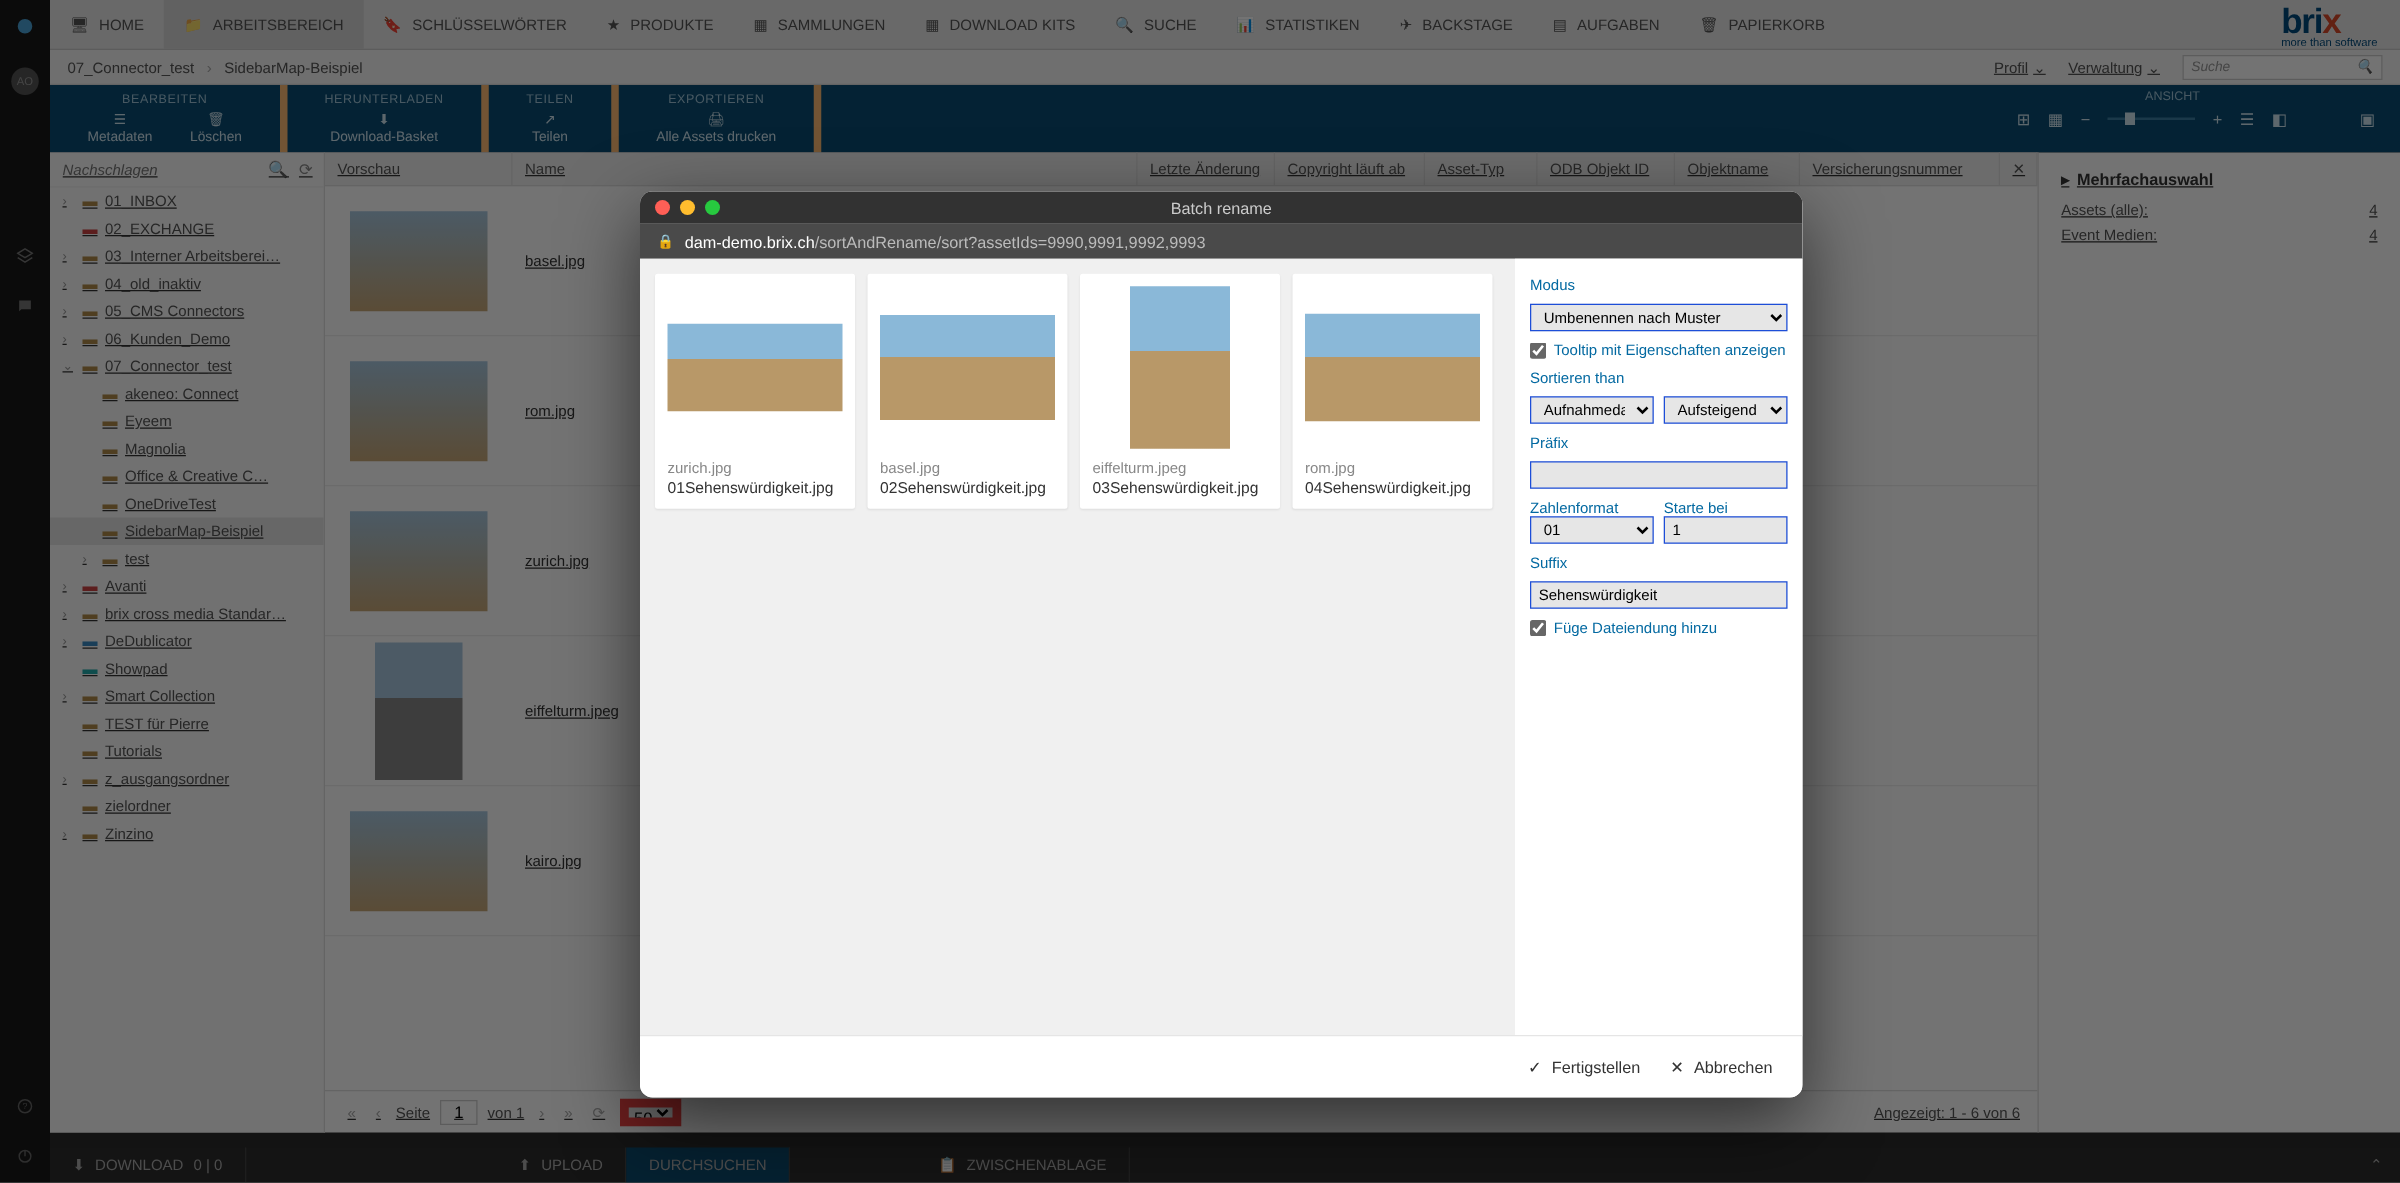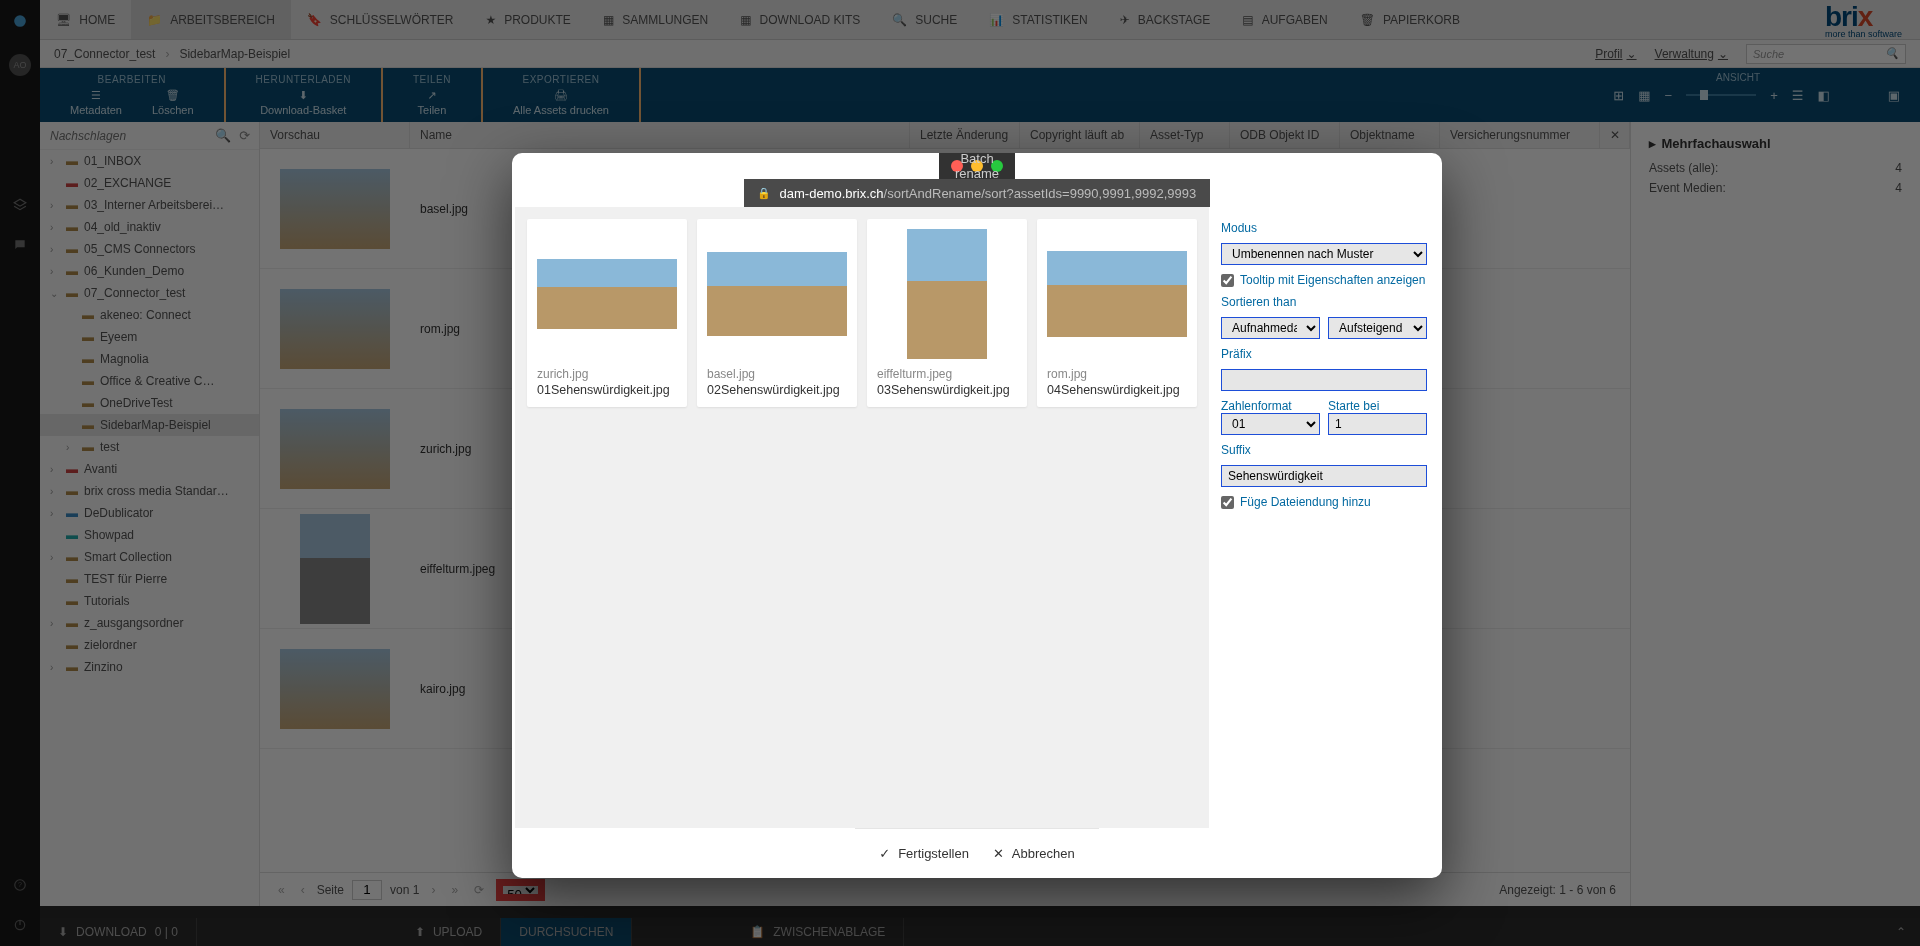--- a/index.html
+++ b/index.html
@@ -23,32 +23,32 @@
 
 
 .crumb-row { position: absolute; left: 40px; top: 40px; right: 0; height: 28px; background: #f5f5f5; display: flex; align-items: center; padding: 0 14px; font-size: 12px; color: #555; border-bottom: 1px solid #ddd; }
 .crumb-row .sep { margin: 0 10px; color: #aaa; }
 .crumb-row .right { margin-left: auto; display: flex; align-items: center; gap: 18px; }
 .crumb-row .dd { display: flex; align-items: center; gap: 4px; cursor: pointer; text-decoration: underline; }
 .crumb-row .search { width: 160px; height: 20px; background: #fff; border: 1px solid #ccc; display: flex; align-items: center; padding: 0 6px; font-style: italic; color: #999; font-size: 11px; }
 
 
 .bluebar { position: absolute; left: 40px; top: 68px; right: 0; height: 54px; background: #0a4d73; display: flex; align-items: stretch; color: #cfe4f0; }
-.bluebar .group { padding: 6px 30px; border-right: 2px solid #fdba74; text-align: center; }
+.bluebar .group { padding: 6px 30px; border-right: 6px solid #fdba74; text-align: center; }
 .bluebar .group .gtitle { font-size: 10px; letter-spacing: 0.5px; color: #9fc4d9; }
 .bluebar .group .gitems { display: flex; gap: 30px; justify-content: center; margin-top: 4px; }
 .bluebar .gitem { display: flex; flex-direction: column; align-items: center; gap: 2px; font-size: 11px; cursor: pointer; }
 .bluebar .view-group { margin-left: auto; display: flex; align-items: center; gap: 14px; padding: 0 20px; }
 .bluebar .slider { width: 70px; height: 2px; background: #3a7da3; position: relative; }
 .bluebar .slider::after { content: ''; position: absolute; left: 20%; top: -4px; width: 8px; height: 10px; background: #cfe4f0; }
 .bluebar .vicon { color: #cfe4f0; cursor: pointer; }
 .bluebar .vgtitle { position: absolute; right: 160px; top: 4px; font-size: 10px; color: #9fc4d9; }
 
 
-.main { position: absolute; left: 40px; top: 122px; right: 0; bottom: 40px; display: flex; background: #fff; }
+.main { position: absolute; left: 40px; top: 122px; right: 0; bottom: 40px; display: flex; background: #fff; text-decoration: underline; }
 .tree { width: 220px; border-right: 1px solid #ddd; background: #fafafa; overflow: hidden; }
 .tree .search-row { display: flex; align-items: center; padding: 6px 10px; gap: 8px; border-bottom: 1px solid #eee; }
 .tree .search-row input { flex: 1; border: none; background: transparent; font-style: italic; font-size: 12px; outline: none; }
 .tree-item { display: flex; align-items: center; gap: 6px; padding: 4px 10px; font-size: 12px; color: #555; cursor: pointer; white-space: nowrap; overflow: hidden; text-overflow: ellipsis; }
 .tree-item .exp { width: 10px; color: #999; font-size: 10px; }
 .tree-item .fld { color: #b08a4a; }
 .tree-item .fld.red { color: #c44; }
 .tree-item .fld.blue { color: #3a8ac4; }
 .tree-item .fld.teal { color: #2aa; }
 .tree-item.active { background: #e4e4e4; }
@@ -80,21 +80,21 @@
 .rside { width: 290px; border-left: 1px solid #ddd; padding: 14px 18px; font-size: 12px; }
 .rside h4 { font-size: 13px; font-weight: bold; margin-bottom: 10px; display: flex; align-items: center; gap: 6px; }
 .rside .kv { display: flex; justify-content: space-between; margin-bottom: 6px; color: #555; }
 
 
 .bottom { position: absolute; left: 40px; right: 0; bottom: 0; height: 28px; background: #2e2e2e; display: flex; align-items: center; color: #aaa; font-size: 12px; }
 .bottom .seg { padding: 0 18px; display: flex; align-items: center; gap: 8px; height: 100%; border-right: 1px solid #444; cursor: pointer; }
 .bottom .seg.active { background: #0c4a6e; }
 
 
-.modal { position: absolute; left: 512px; top: 153px; width: 930px; height: 725px; background: #fff; border-radius: 10px; box-shadow: 0 20px 60px rgba(0,0,0,0.6); z-index: 100; display: flex; flex-direction: column; overflow: hidden; align-items: center; }
+.modal { position: absolute; left: 512px; top: 153px; width: 930px; height: 725px; background: #fff; border-radius: 10px; box-shadow: 0 20px 60px rgba(0,0,0,0.6); z-index: 100; display: flex; flex-direction: column; overflow: hidden; }
 .modal .titlebar { height: 26px; background: #323232; display: flex; align-items: center; padding: 0 12px; gap: 8px; position: relative; }
 .titlebar .dot { width: 12px; height: 12px; border-radius: 50%; }
 .dot.r { background: #ff5f56; } .dot.y { background: #ffbd2e; } .dot.g { background: #27c93f; }
 .titlebar .mtitle { position: absolute; left: 0; right: 0; text-align: center; color: #ccc; font-size: 13px; }
 .modal .urlbar { height: 28px; background: #4a4a4a; display: flex; align-items: center; padding: 0 14px; color: #ddd; font-size: 13px; gap: 8px; }
 .urlbar .lock { font-size: 11px; }
 .urlbar .host { color: #fff; font-weight: 500; }
 .urlbar .path { color: #bbb; }
 .modal .body { flex: 1; display: flex; background: #f0f0f0; }
 .modal .cards { flex: 1; padding: 12px; display: flex; gap: 10px; align-items: flex-start; overflow: auto; }

